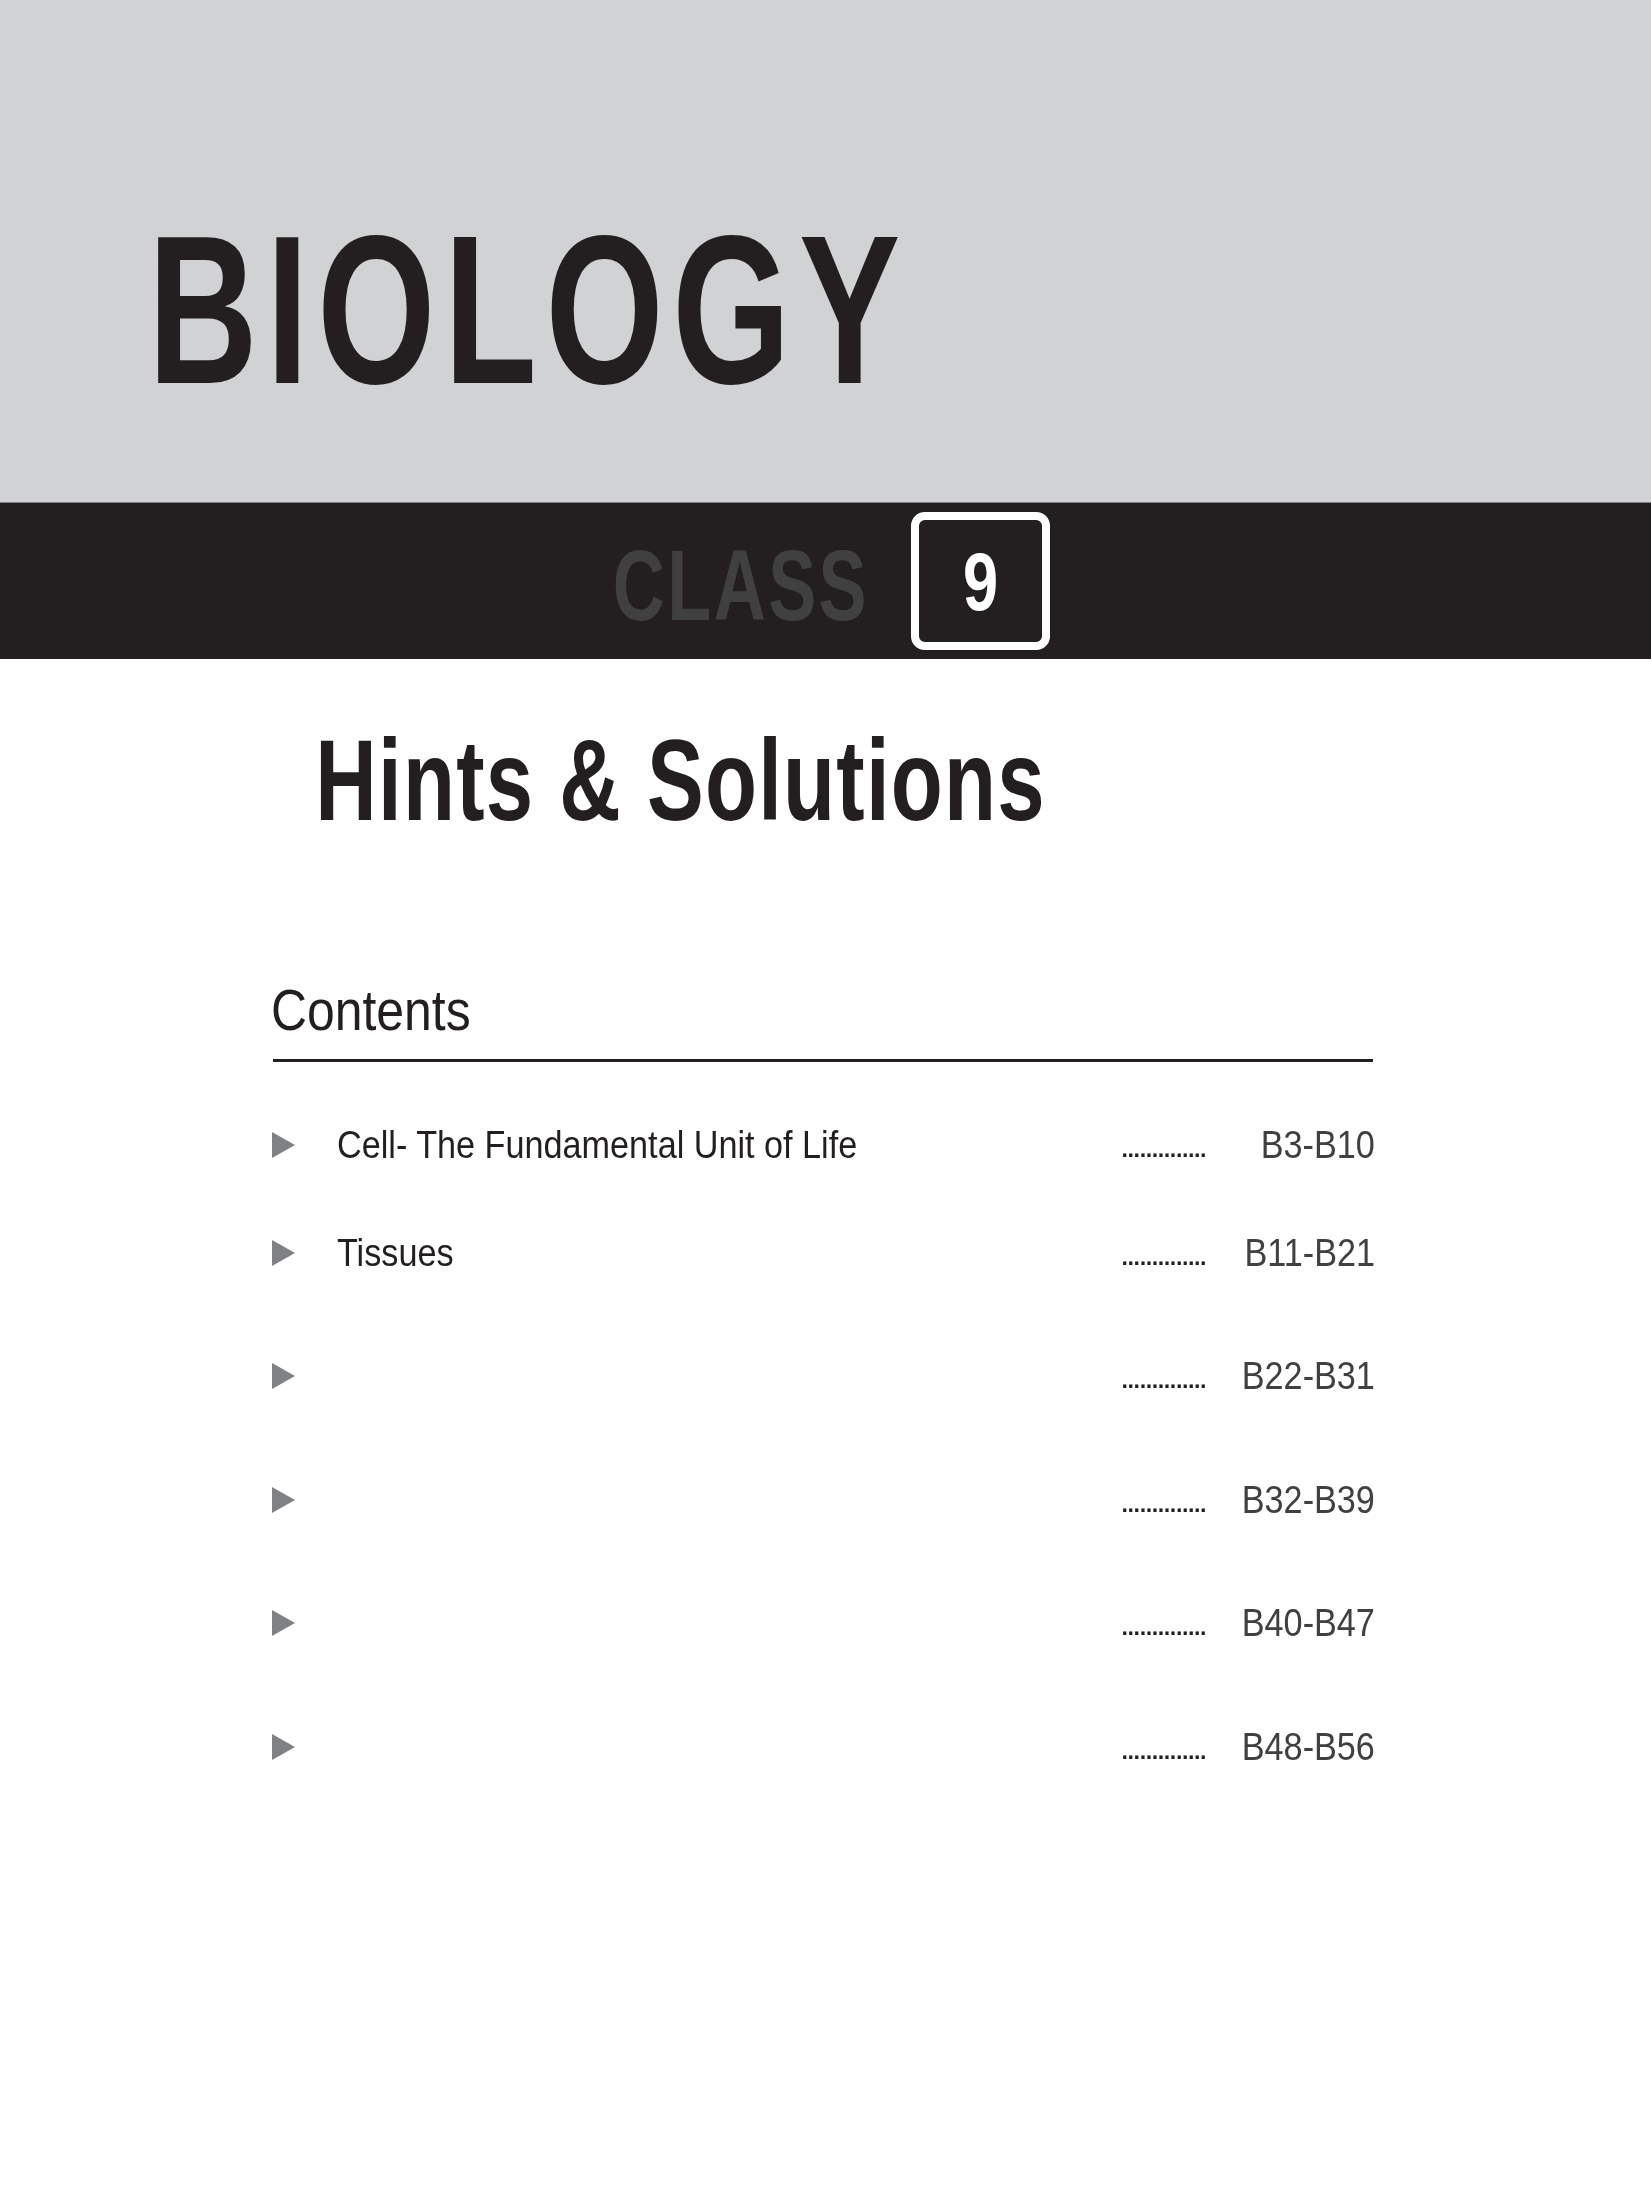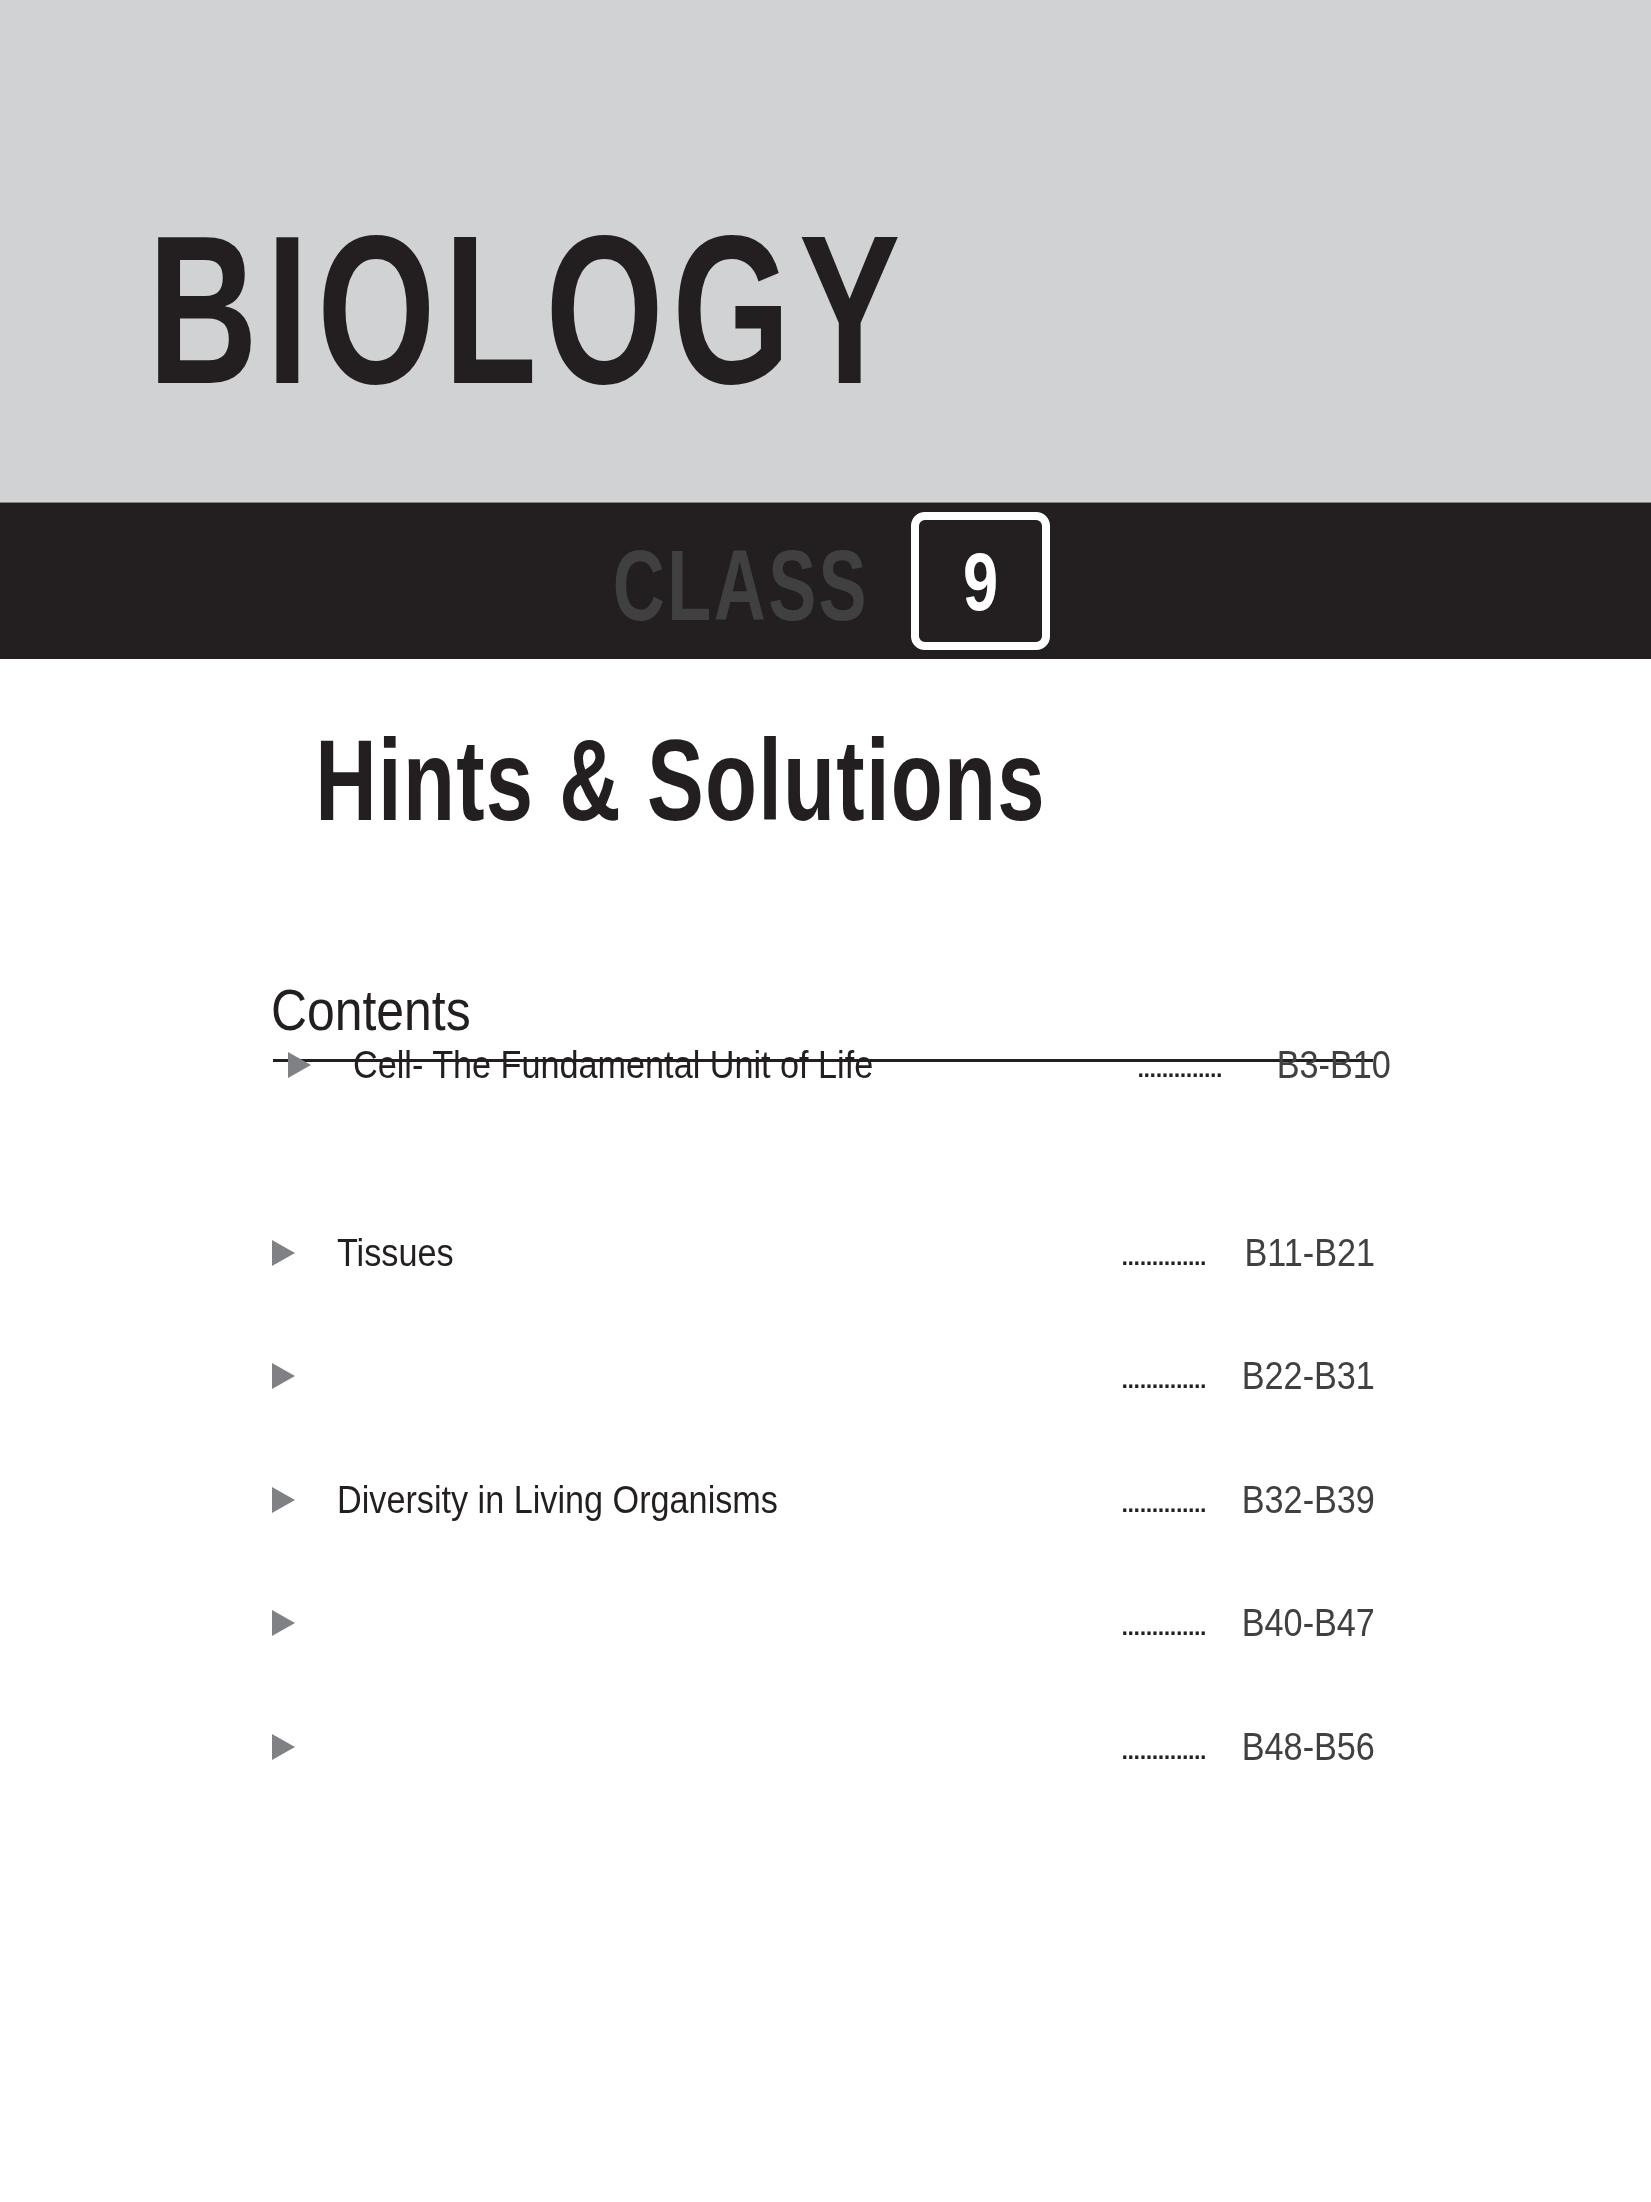--- a/index.html
+++ b/index.html
@@ -85,40 +85,39 @@
 <div class="class-box">
   <span class="class-num">9</span>
 </div>
 
 <div class="subtitle"><span>Hints &amp; Solutions</span></div>
 
 <div class="contents-heading"><span>Contents</span></div>
 <div class="contents-rule"></div>
 
 <div class="toc">
-  <div class="toc-row" style="top:1040px;margin-left:16px;">
+  <div class="toc-row" style="top:1120px;">
     <span class="toc-bullet"></span>
     <span class="toc-title"><span>Cell- The Fundamental Unit of Life</span></span>
     <span class="toc-leader">..............</span>
     <span class="toc-pages"><span>B3-B10</span></span>
   </div>
   <div class="toc-row" style="top:1228px;">
     <span class="toc-bullet"></span>
     <span class="toc-title"><span>Tissues</span></span>
     <span class="toc-leader">..............</span>
     <span class="toc-pages"><span>B11-B21</span></span>
   </div>
   <div class="toc-row" style="top:1351px;">
     <span class="toc-bullet"></span>
     <span class="toc-leader">..............</span>
     <span class="toc-pages"><span>B22-B31</span></span>
   </div>
   <div class="toc-row" style="top:1475px;">
     <span class="toc-bullet"></span>
-    <span class="toc-title"><span>Diversity in Living Organisms</span></span>
     <span class="toc-leader">..............</span>
     <span class="toc-pages"><span>B32-B39</span></span>
   </div>
   <div class="toc-row" style="top:1598px;">
     <span class="toc-bullet"></span>
     <span class="toc-leader">..............</span>
     <span class="toc-pages"><span>B40-B47</span></span>
   </div>
   <div class="toc-row" style="top:1722px;">
     <span class="toc-bullet"></span>

